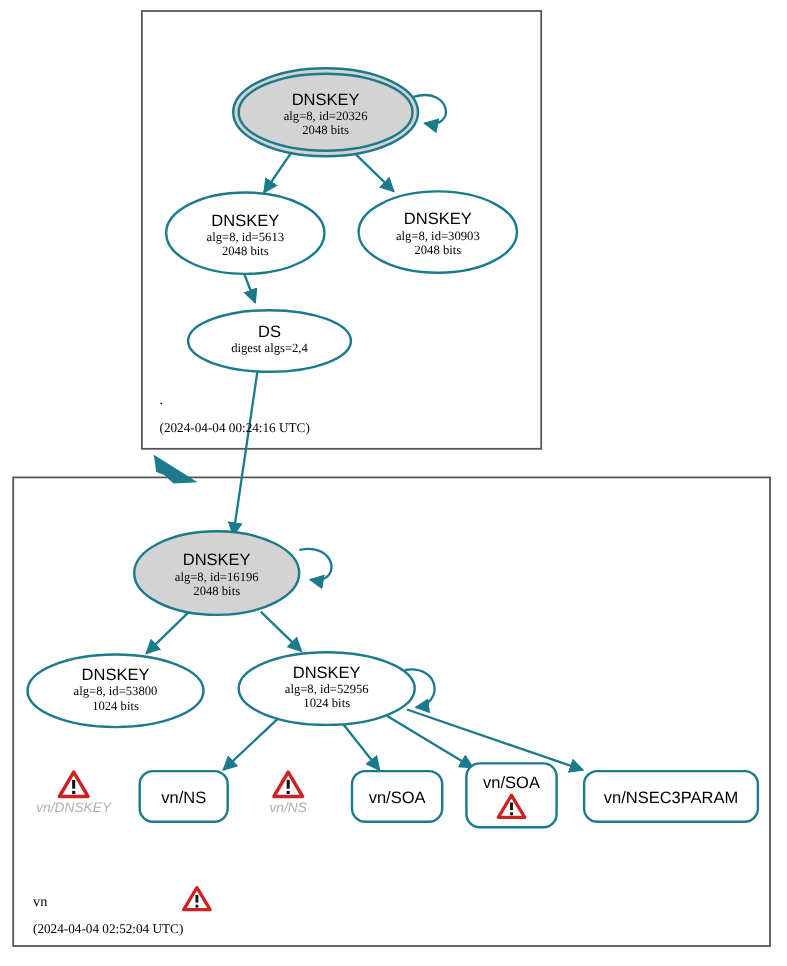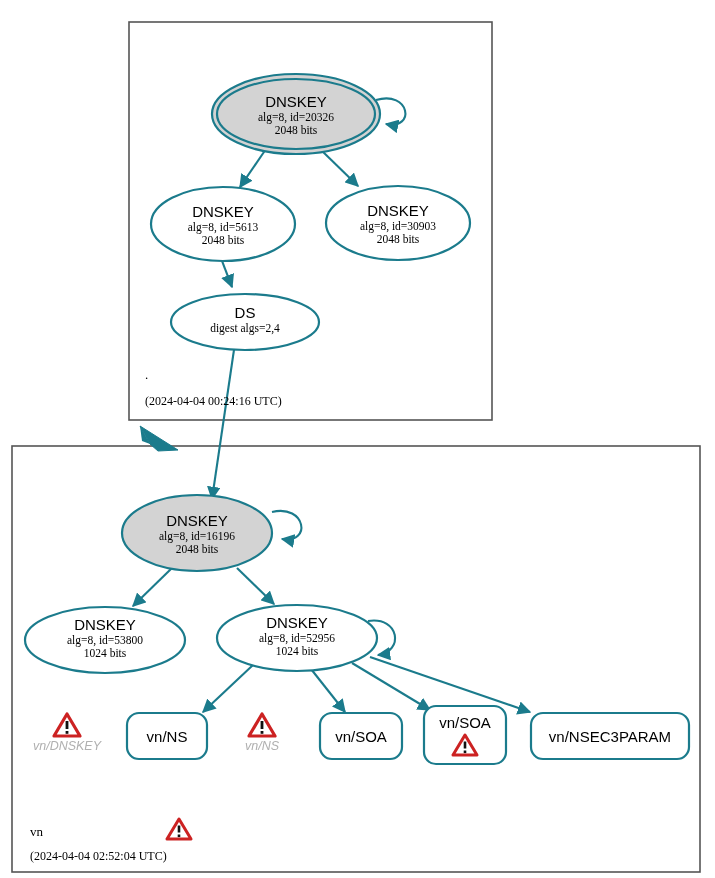--- a/index.html
+++ b/index.html
@@ -9,21 +9,21 @@
   }
   body {
     width: 715px;
     height: 878px;
     font-family: "Liberation Sans", sans-serif;
     position: relative;
     overflow: hidden;
   }
   #stage {
     position: absolute;
-    left: 0; top: 12px;
+    left: 0; top: 0;
     width: 715px;
     height: 776px;
   }
   svg#graph {
     position: absolute;
     left: 0; top: 0;
     width: 715px;
     height: 878px;
     display: block;
   }

